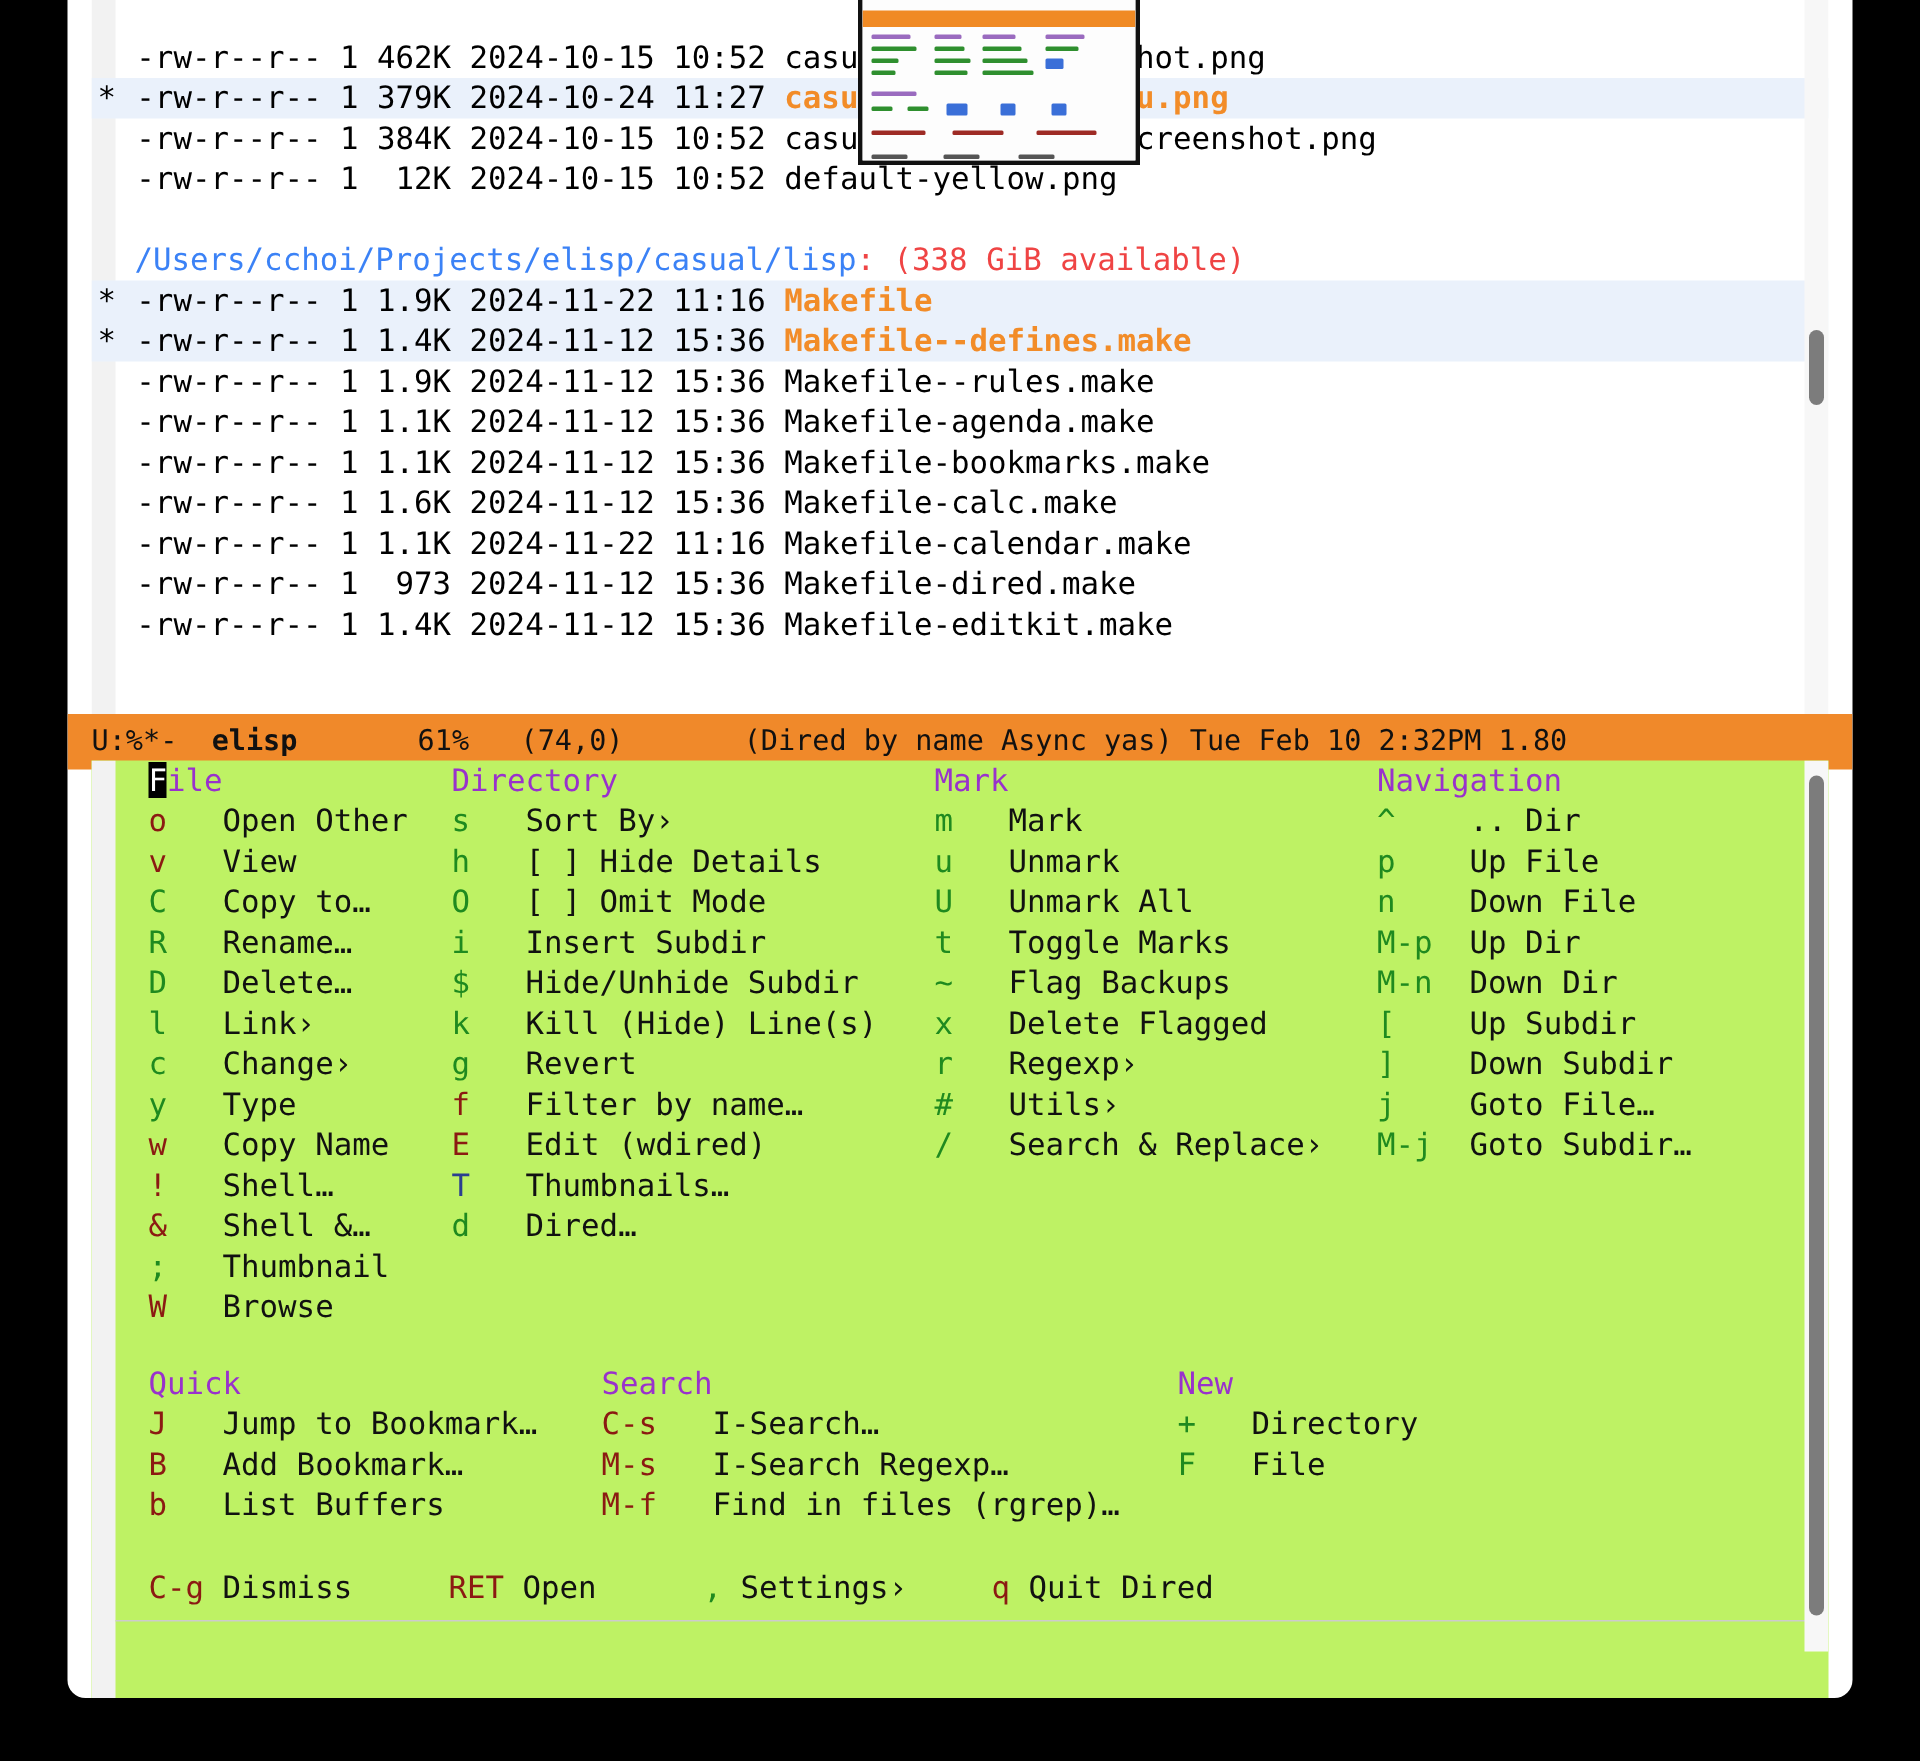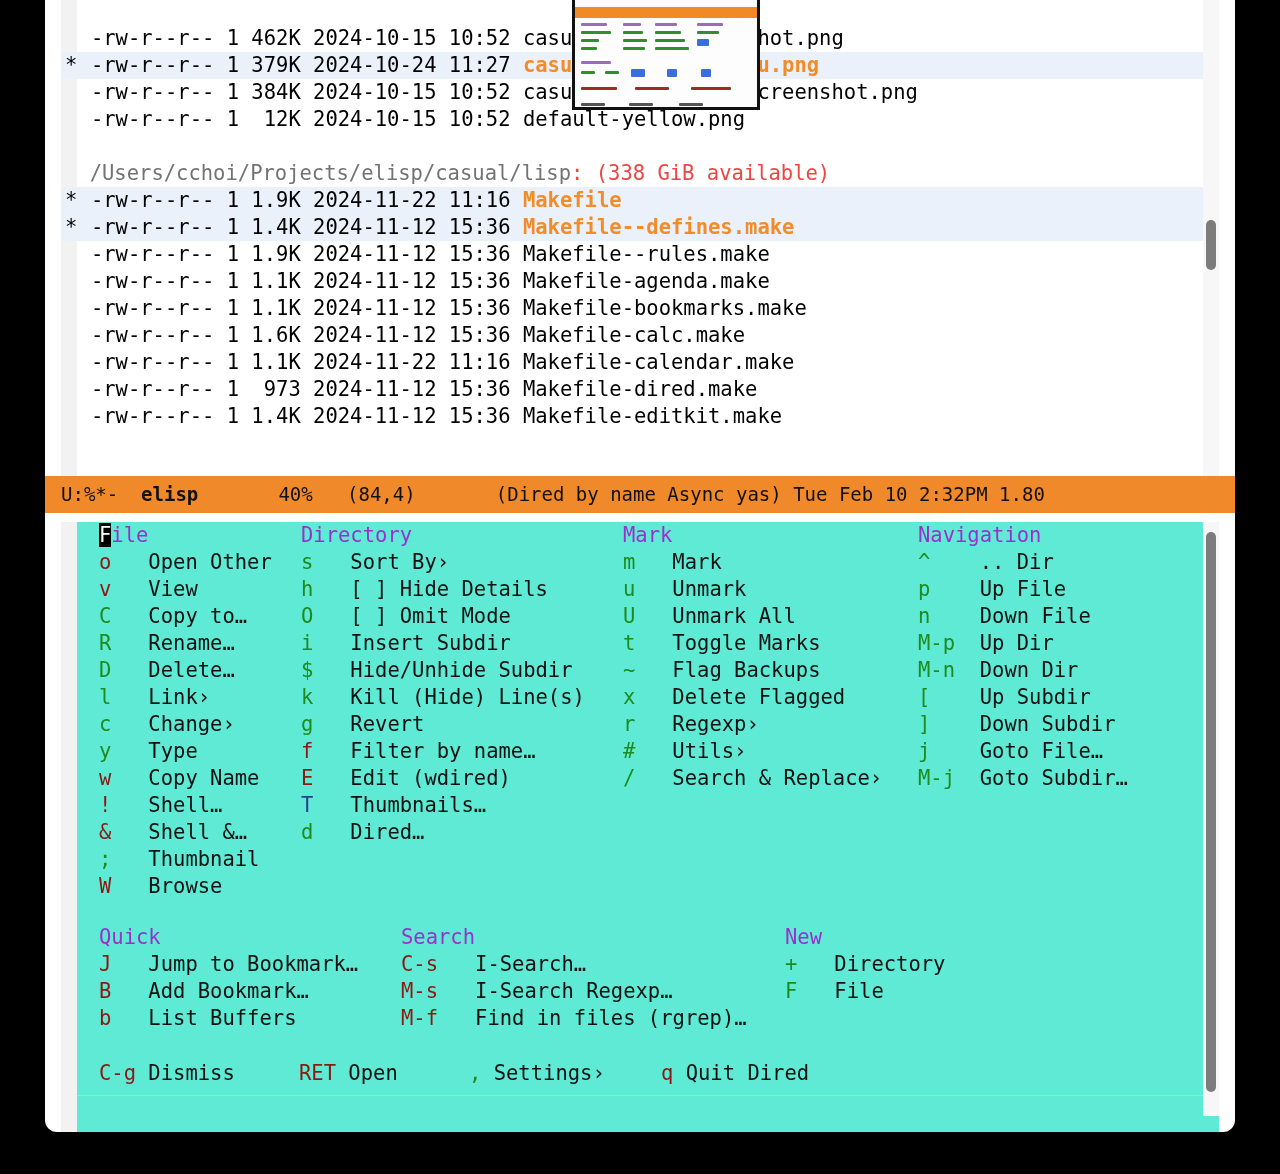--- a/index.html
+++ b/index.html
@@ -52,21 +52,21 @@
   .dline {
     position: relative;
     height: 27px;
     padding-left: 4px;
     white-space: pre;
   }
   .dline.marked { background: #eaf1fb; }
   .mark-col { display: inline-block; width: 1.1ch; color: #000; }
   .fname-marked { color: #f28c28; font-weight: bold; }
   .fname { color: #000000; }
-  .dirheader { color: #737373; }
+  .dirheader { color: #3b82f6; }
   .dirheader-tail { color: #ef4444; }
   .spacer { height: 27px; }
 
   
   .thumb {
     position: absolute;
     left: 511px; top: -22px;
     width: 188px; height: 152px;
     background: #ffffff;
     border: 3px solid #111;
@@ -91,23 +91,23 @@
     line-height: 37px;
     white-space: pre;
     padding-left: 16px;
     letter-spacing: 0px;
   }
   .modeline .buf { font-weight: bold; }
 
   
   .menu-pane {
     position: absolute;
-    left: 16px; top: 542px;
+    left: 16px; top: 527px;
     width: 1158px; bottom: 0;
-    background: #5eead4;
+    background: #bef264;
     overflow: hidden;
   }
   .menu-body {
     position: relative;
     font-size: 20.5px;
     line-height: 27px;
     color: #000000;
     white-space: pre;
   }
   .grid {
@@ -194,21 +194,21 @@
           <div class="thumb-cell k" style="left:54px; top:142px; width:24px;"></div>
           <div class="thumb-cell k" style="left:104px;top:142px; width:24px;"></div>
         </div>
       </div>
 
       <div class="sbar-track" style="right:0; top:0; height:496px;">
         <div class="sbar-thumb" style="top:240px; height:50px;"></div>
       </div>
     </div>
 
-    <div class="modeline"><span>U:%*-</span>  <span class="buf">elisp</span>       <span>40%</span>   <span>(84,4)</span>       <span>(Dired by name Async yas) Tue Feb 10 2:32PM 1.80</span></div>
+    <div class="modeline"><span>U:%*-</span>  <span class="buf">elisp</span>       <span>61%</span>   <span>(74,0)</span>       <span>(Dired by name Async yas) Tue Feb 10 2:32PM 1.80</span></div>
 
     <div class="menu-pane">
       <div class="fringe"></div>
       <div class="menu-body" id="menu-body"><div class="grid" style="height: 594px;"><div class="cell group-title" style="left: 38px; top: 0px;"><span class="cursor-block">F</span><span>ile</span></div><div class="cell" style="left: 38px; top: 27px;"><span class="key k-red">o  </span><span class="desc"> Open Other</span></div><div class="cell" style="left: 38px; top: 54px;"><span class="key k-red">v  </span><span class="desc"> View</span></div><div class="cell" style="left: 38px; top: 81px;"><span class="key k-green">C  </span><span class="desc"> Copy to…</span></div><div class="cell" style="left: 38px; top: 108px;"><span class="key k-green">R  </span><span class="desc"> Rename…</span></div><div class="cell" style="left: 38px; top: 135px;"><span class="key k-green">D  </span><span class="desc"> Delete…</span></div><div class="cell" style="left: 38px; top: 162px;"><span class="key k-green">l  </span><span class="desc"> Link›</span></div><div class="cell" style="left: 38px; top: 189px;"><span class="key k-green">c  </span><span class="desc"> Change›</span></div><div class="cell" style="left: 38px; top: 216px;"><span class="key k-green">y  </span><span class="desc"> Type</span></div><div class="cell" style="left: 38px; top: 243px;"><span class="key k-red">w  </span><span class="desc"> Copy Name</span></div><div class="cell" style="left: 38px; top: 270px;"><span class="key k-red">!  </span><span class="desc"> Shell…</span></div><div class="cell" style="left: 38px; top: 297px;"><span class="key k-red">&amp;  </span><span class="desc"> Shell &amp;…</span></div><div class="cell" style="left: 38px; top: 324px;"><span class="key k-green">;  </span><span class="desc"> Thumbnail</span></div><div class="cell" style="left: 38px; top: 351px;"><span class="key k-red">W  </span><span class="desc"> Browse</span></div><div class="cell group-title" style="left: 240px; top: 0px;">Directory</div><div class="cell" style="left: 240px; top: 27px;"><span class="key k-green">s  </span><span class="desc"> Sort By›</span></div><div class="cell" style="left: 240px; top: 54px;"><span class="key k-green">h  </span><span class="desc"> [ ] Hide Details</span></div><div class="cell" style="left: 240px; top: 81px;"><span class="key k-green">O  </span><span class="desc"> [ ] Omit Mode</span></div><div class="cell" style="left: 240px; top: 108px;"><span class="key k-green">i  </span><span class="desc"> Insert Subdir</span></div><div class="cell" style="left: 240px; top: 135px;"><span class="key k-green">$  </span><span class="desc"> Hide/Unhide Subdir</span></div><div class="cell" style="left: 240px; top: 162px;"><span class="key k-green">k  </span><span class="desc"> Kill (Hide) Line(s)</span></div><div class="cell" style="left: 240px; top: 189px;"><span class="key k-green">g  </span><span class="desc"> Revert</span></div><div class="cell" style="left: 240px; top: 216px;"><span class="key k-red">f  </span><span class="desc"> Filter by name…</span></div><div class="cell" style="left: 240px; top: 243px;"><span class="key k-red">E  </span><span class="desc"> Edit (wdired)</span></div><div class="cell" style="left: 240px; top: 270px;"><span class="key k-blue">T  </span><span class="desc"> Thumbnails…</span></div><div class="cell" style="left: 240px; top: 297px;"><span class="key k-green">d  </span><span class="desc"> Dired…</span></div><div class="cell group-title" style="left: 562px; top: 0px;">Mark</div><div class="cell" style="left: 562px; top: 27px;"><span class="key k-green">m  </span><span class="desc"> Mark</span></div><div class="cell" style="left: 562px; top: 54px;"><span class="key k-green">u  </span><span class="desc"> Unmark</span></div><div class="cell" style="left: 562px; top: 81px;"><span class="key k-green">U  </span><span class="desc"> Unmark All</span></div><div class="cell" style="left: 562px; top: 108px;"><span class="key k-green">t  </span><span class="desc"> Toggle Marks</span></div><div class="cell" style="left: 562px; top: 135px;"><span class="key k-green">~  </span><span class="desc"> Flag Backups</span></div><div class="cell" style="left: 562px; top: 162px;"><span class="key k-green">x  </span><span class="desc"> Delete Flagged</span></div><div class="cell" style="left: 562px; top: 189px;"><span class="key k-green">r  </span><span class="desc"> Regexp›</span></div><div class="cell" style="left: 562px; top: 216px;"><span class="key k-green">#  </span><span class="desc"> Utils›</span></div><div class="cell" style="left: 562px; top: 243px;"><span class="key k-green">/  </span><span class="desc"> Search &amp; Replace›</span></div><div class="cell group-title" style="left: 857px; top: 0px;">Navigation</div><div class="cell" style="left: 857px; top: 27px;"><span class="key k-green">^   </span><span class="desc"> .. Dir</span></div><div class="cell" style="left: 857px; top: 54px;"><span class="key k-green">p   </span><span class="desc"> Up File</span></div><div class="cell" style="left: 857px; top: 81px;"><span class="key k-green">n   </span><span class="desc"> Down File</span></div><div class="cell" style="left: 857px; top: 108px;"><span class="key k-green">M-p </span><span class="desc"> Up Dir</span></div><div class="cell" style="left: 857px; top: 135px;"><span class="key k-green">M-n </span><span class="desc"> Down Dir</span></div><div class="cell" style="left: 857px; top: 162px;"><span class="key k-green">[   </span><span class="desc"> Up Subdir</span></div><div class="cell" style="left: 857px; top: 189px;"><span class="key k-green">]   </span><span class="desc"> Down Subdir</span></div><div class="cell" style="left: 857px; top: 216px;"><span class="key k-green">j   </span><span class="desc"> Goto File…</span></div><div class="cell" style="left: 857px; top: 243px;"><span class="key k-green">M-j </span><span class="desc"> Goto Subdir…</span></div><div class="cell group-title" style="left: 38px; top: 402px;">Quick</div><div class="cell" style="left: 38px; top: 429px;"><span class="key k-red">J  </span><span class="desc"> Jump to Bookmark…</span></div><div class="cell" style="left: 38px; top: 456px;"><span class="key k-red">B  </span><span class="desc"> Add Bookmark…</span></div><div class="cell" style="left: 38px; top: 483px;"><span class="key k-red">b  </span><span class="desc"> List Buffers</span></div><div class="cell group-title" style="left: 340px; top: 402px;">Search</div><div class="cell" style="left: 340px; top: 429px;"><span class="key k-red">C-s  </span><span class="desc"> I-Search…</span></div><div class="cell" style="left: 340px; top: 456px;"><span class="key k-red">M-s  </span><span class="desc"> I-Search Regexp…</span></div><div class="cell" style="left: 340px; top: 483px;"><span class="key k-red">M-f  </span><span class="desc"> Find in files (rgrep)…</span></div><div class="cell group-title" style="left: 724px; top: 402px;">New</div><div class="cell" style="left: 724px; top: 429px;"><span class="key k-green">+  </span><span class="desc"> Directory</span></div><div class="cell" style="left: 724px; top: 456px;"><span class="key k-green">F  </span><span class="desc"> File</span></div><div class="cell" style="left: 38px; top: 538px;"><span class="key k-red">C-g</span><span class="desc"> Dismiss</span></div><div class="cell" style="left: 238px; top: 538px;"><span class="key k-red">RET</span><span class="desc"> Open</span></div><div class="cell" style="left: 408px; top: 538px;"><span class="key k-green">,</span><span class="desc"> Settings›</span></div><div class="cell" style="left: 600px; top: 538px;"><span class="key k-red">q</span><span class="desc"> Quit Dired</span></div></div><div class="sep-line" style="top: 573px;"></div></div>
 
       <div class="sbar-track" style="right:0; top:0; height:594px;">
         <div class="sbar-thumb" style="top:10px; height:560px;"></div>
       </div>
     </div>
 

